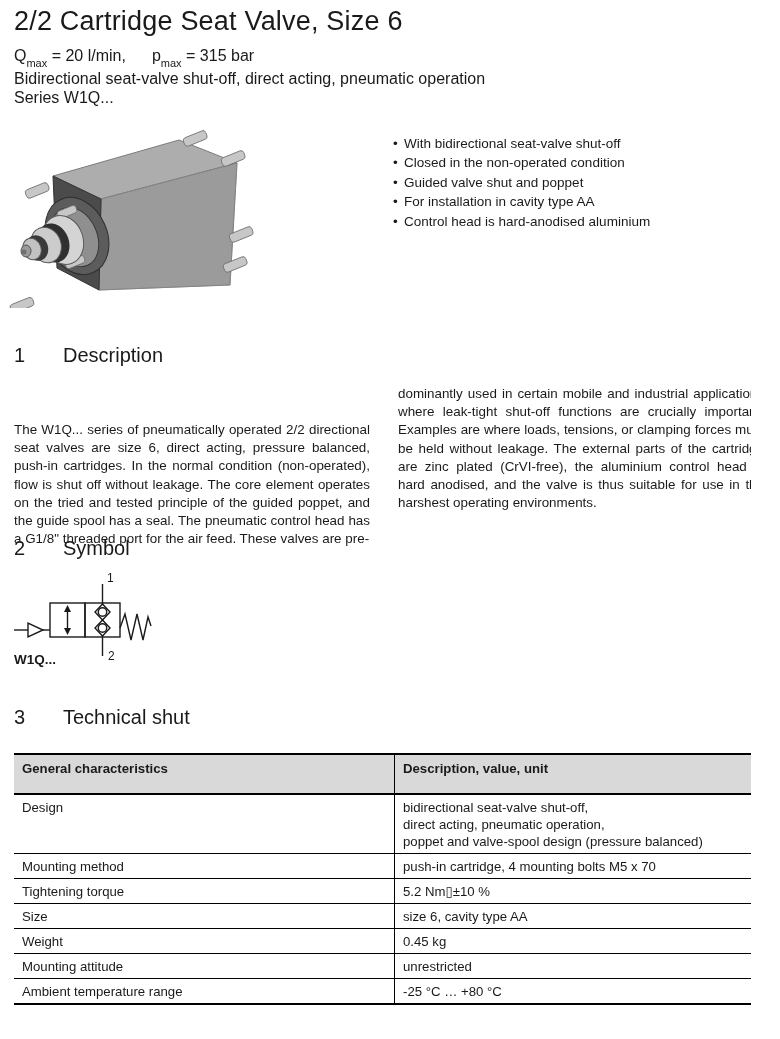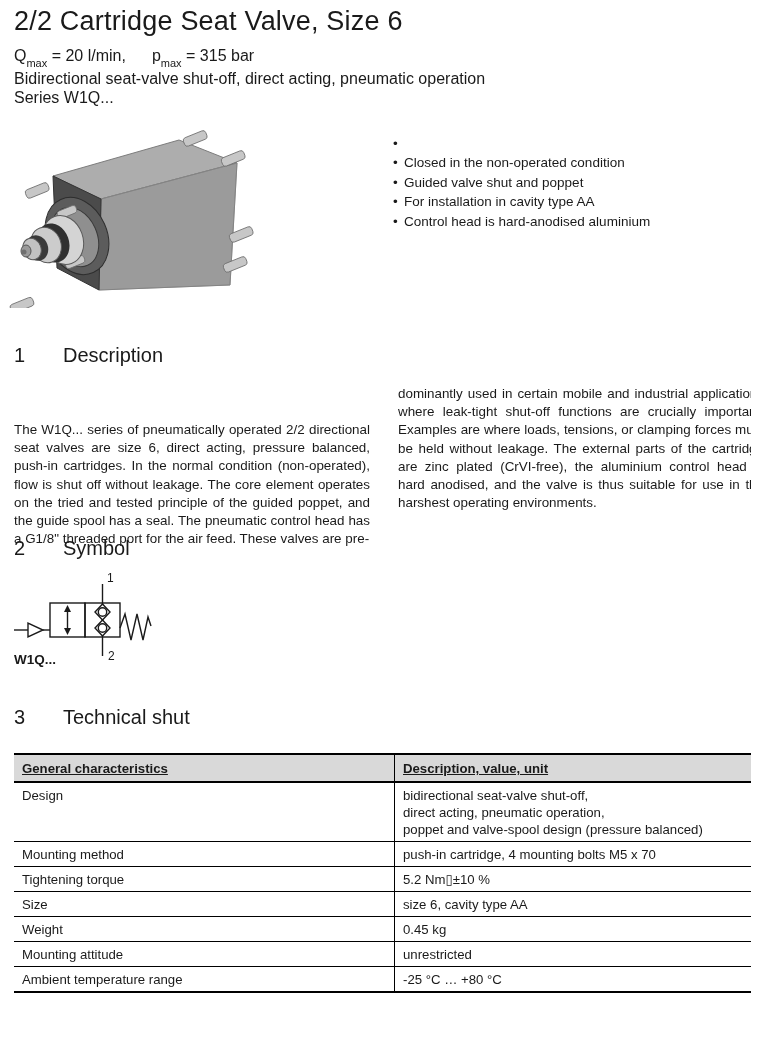--- a/index.html
+++ b/index.html
@@ -24,21 +24,21 @@
 
   .desc-col{font-size:13.4px;line-height:18.2px;text-align:justify;}
   .desc-left{left:14px;top:385px;width:356px;margin-top:36px;}
   .desc-right{left:398px;top:385px;width:366px;}
 
   .symbol-label{left:14px;top:652px;font-size:13.5px;font-weight:bold;}
 
   .tech-table{left:14px;top:753px;width:752px;border-collapse:collapse;
     border-top:2px solid #000;border-bottom:2px solid #000;font-size:13.2px;}
   .tech-table th{background:#d9d9d9;text-align:left;font-weight:bold;
-    padding:6px 8px 5px;border-bottom:2px solid #000;text-decoration:underline;}
+    padding:6px 8px 17px;border-bottom:2px solid #000;}
   .tech-table td{padding:4px 8px 3px;border-bottom:1px solid #000;vertical-align:top;line-height:17px;}
   .tech-table .c1{width:364px;border-right:1px solid #000;}
   .tech-table th.c1{border-right:1px solid #000;}
   .multiline{white-space:pre-line;}
 
   svg text{font-family:"Liberation Sans","DejaVu Sans",sans-serif;}
 </style>
 </head>
 <body>
 
@@ -83,20 +83,21 @@
       <ellipse cx="32" cy="118" rx="11" ry="13" transform="rotate(-20 32 118)" fill="#3a3a3a"></ellipse>
       <ellipse cx="27" cy="119" rx="9" ry="11" transform="rotate(-20 27 119)" fill="#c2c2c2" stroke="#5a5a5a"></ellipse>
       <ellipse cx="21" cy="121" rx="5" ry="6" fill="#9a9a9a" stroke="#555"></ellipse>
       <circle cx="19" cy="122" r="2.5" fill="#6f6f6f"></circle>
     </g>
   </svg>
 
   <div class="abs features">
     <div class="feature">
         <span class="dot">•</span>
+        <span>With bidirectional seat-valve shut-off</span>
       </div>
     <div class="feature">
         <span class="dot">•</span>
         <span>Closed in the non-operated condition</span>
       </div>
     <div class="feature">
         <span class="dot">•</span>
         <span>Guided valve shut and poppet</span>
       </div>
     <div class="feature">

